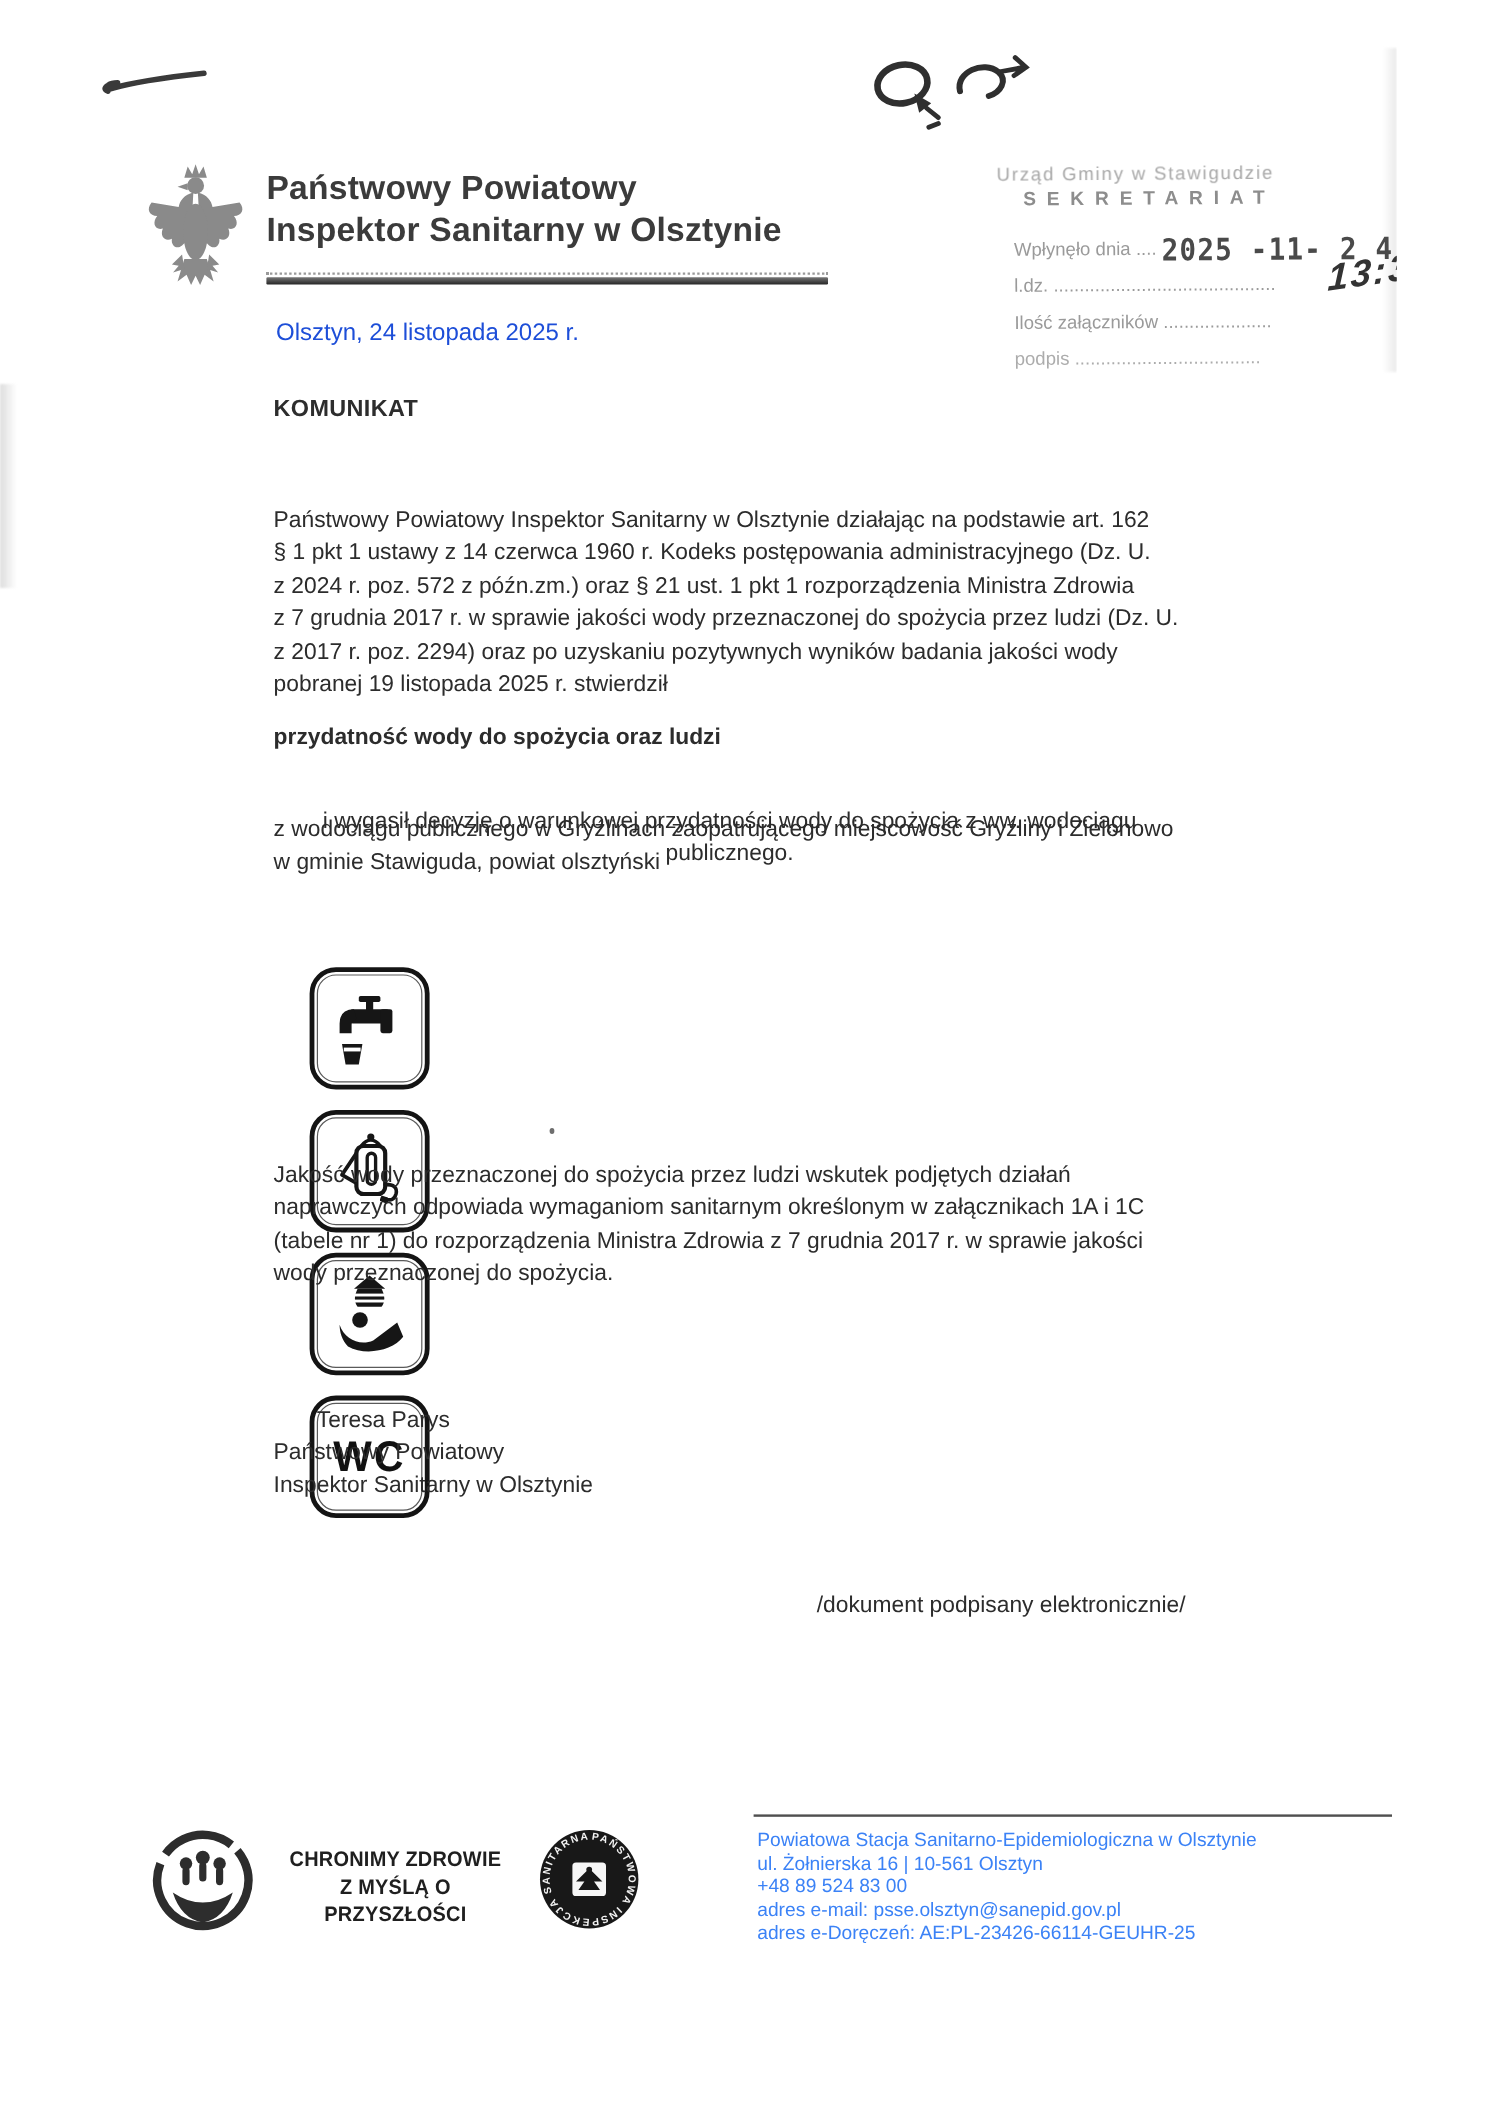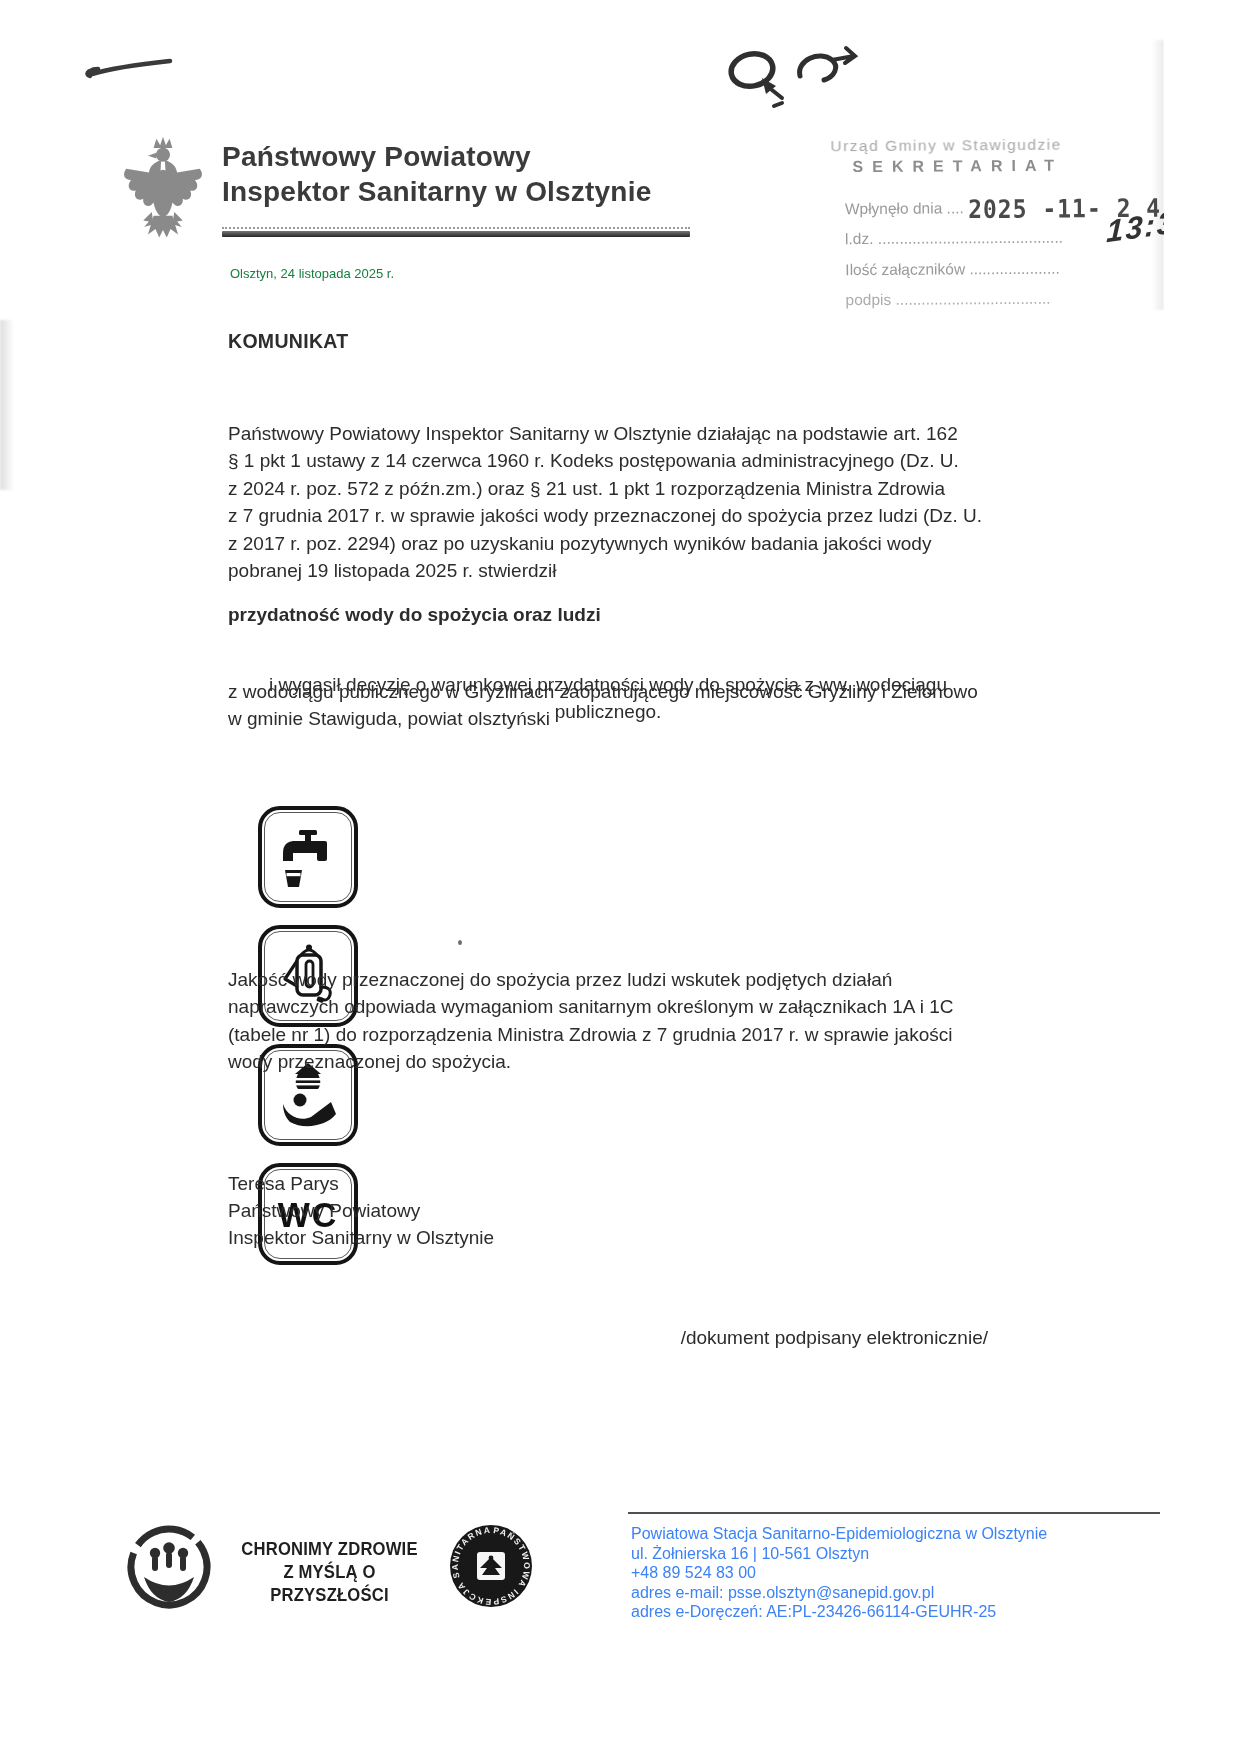--- a/index.html
+++ b/index.html
@@ -32,29 +32,29 @@
   .stamp-received { top:60px; left:0; }
   .stamp-date { display:inline-block; font-family:"DejaVu Sans Mono", monospace; font-weight:700;
     font-size:23px; color:#4a4a4a; letter-spacing:1px; transform:scaleY(1.1); vertical-align:-4px; }
   .stamp-ldz { top:93px; left:0; }
   .stamp-att { top:124px; left:0; }
   .stamp-sig { top:154px; left:0; color:#acacac; }
   .hand-time { left:1106px; top:208px; font-size:31px; font-weight:700; font-style:italic;
     color:#333; transform:rotate(-8deg) skewX(-10deg); letter-spacing:2px; }
 
   
-  .dateline { left:230px; top:266px; font-size:13px; color:#15803d; }
+  .dateline { left:230px; top:266px; font-size:20px; color:#1d4ed8; }
   .doc-title { left:228px; top:330px; font-size:19.5px; font-weight:700; letter-spacing:.3px; }
   .para { left:228px; width:760px; font-size:19px; line-height:27.4px; white-space:pre-line; color:#2c2c2c; }
   .p1 { top:406px;margin-top:14px; }
   .st-bold { top:601px; font-weight:700; }
   .st-rest { top:656px;margin-top:22px; }
   .p2 { top:671px;text-align:center; }
   .p3 { top:966px; }
-  .signer-name { top:1170px; }
+  .signer-name { top:1170px;margin-left:36px; }
   .signer-title { top:1197px; }
   .esign { top:1324px;text-align:right; }
 
   
   .icons-row { left:258px; top:806px; display:flex; gap:17px;flex-direction:column; }
   .pict { width:100px; height:102px; border:4px solid #141414; border-radius:22px; position:relative;
     background:#fff; box-sizing:border-box; display:flex; align-items:center; justify-content:center; }
   .pict::after { content:""; position:absolute; inset:2px; border:1.5px solid #5a5a5a; border-radius:16px; pointer-events:none; }
   .wc-text { font-size:34px; font-weight:700; letter-spacing:2px; color:#111;
     font-family:"Liberation Sans", sans-serif; transform:scaleY(1.05); }

